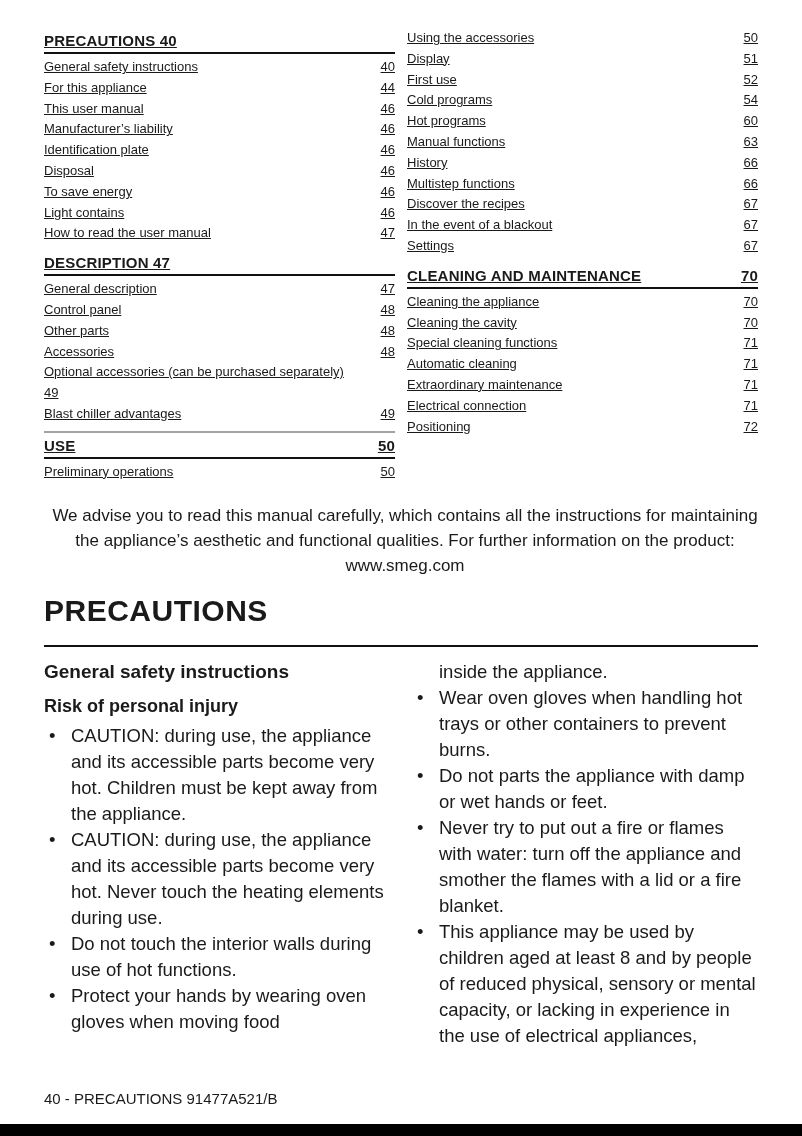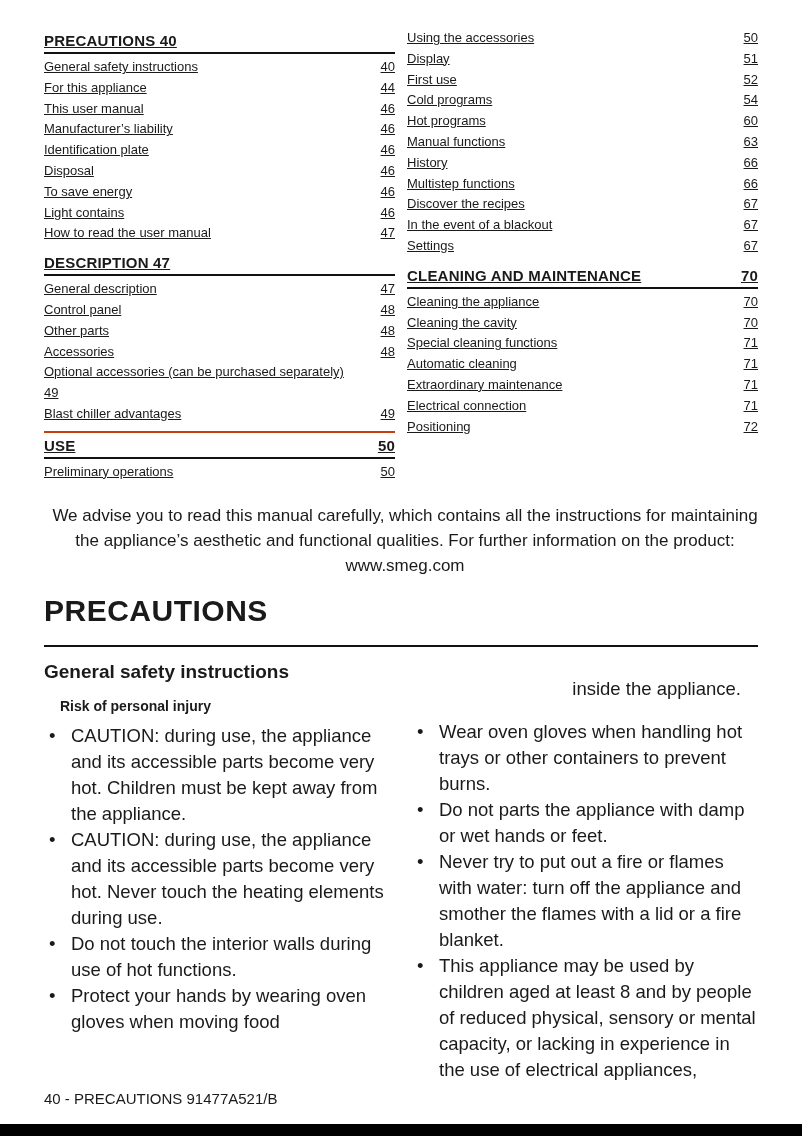--- a/index.html
+++ b/index.html
@@ -14,45 +14,45 @@
   
   .toc { display: flex; gap: 12px; text-decoration: underline; }
   .toc-col { flex: 1; min-width: 0; }
   .toc-heading {
     display: flex; justify-content: space-between; align-items: baseline;
     font-size: 15px; font-weight: bold; letter-spacing: .2px;
     padding: 4px 0 3px 0; border-bottom: 2px solid #111;
     margin-top: 6px; margin-bottom: 3px;
   }
   .toc-col > .toc-heading:first-child { margin-top: 0; }
-  .toc-heading.rule-above { border-top: 2px solid #c2410c; }
+  .toc-heading.rule-above { border-top: 2px solid #a3a3a3; }
   .toc-item { display: flex; justify-content: space-between; font-size: 13px; line-height: 20.8px; }
   .toc-item .lbl { padding-right: 8px; }
   .toc-item.wrap { display: block; }
   .toc-item.wrap .pg { display: block; text-align: left; }
 
   
   .intro { font-size: 17px; line-height: 25px; margin: 20px 0 0 8px; text-align: center; }
 
   
   .chapter {
     font-size: 30px; font-weight: bold; letter-spacing: .5px;
     margin: 16px 0 0 0; padding-bottom: 17px; border-bottom: 2px solid #111;
   }
 
   
   .body-cols { display: flex; gap: 22px; margin-top: 12px; }
   .bcol { flex: 1; min-width: 0; font-size: 18.5px; line-height: 26px; }
   .bcol h2 { font-size: 19px; font-weight: bold; margin: 0 0 8px 0; }
-  .bcol h3 { font-size: 14px; font-weight: bold; margin: 0 0 4px 16px; }
+  .bcol h3 { font-size: 18px; font-weight: bold; margin: 0 0 4px 0; }
   ul.bullets { list-style: none; margin: 0; padding: 0 0 0 5px; }
   ul.bullets li { display: flex; }
   ul.bullets li .marker { width: 22px; flex: 0 0 22px; }
   ul.bullets li .btext { flex: 1; }
-  .cont { margin: 17px; padding-left: 27px; text-align: right; }
+  .cont { margin: 0; padding-left: 27px; }
 
   
   .footer { position: absolute; left: 44px; top: 1090px; font-size: 15px; }
   .bottom-bar { position: absolute; left: 0; bottom: 0; width: 802px; height: 12px; background: #000; }
 </style>
 </head>
 <body>
 
 <div class="page">
 

